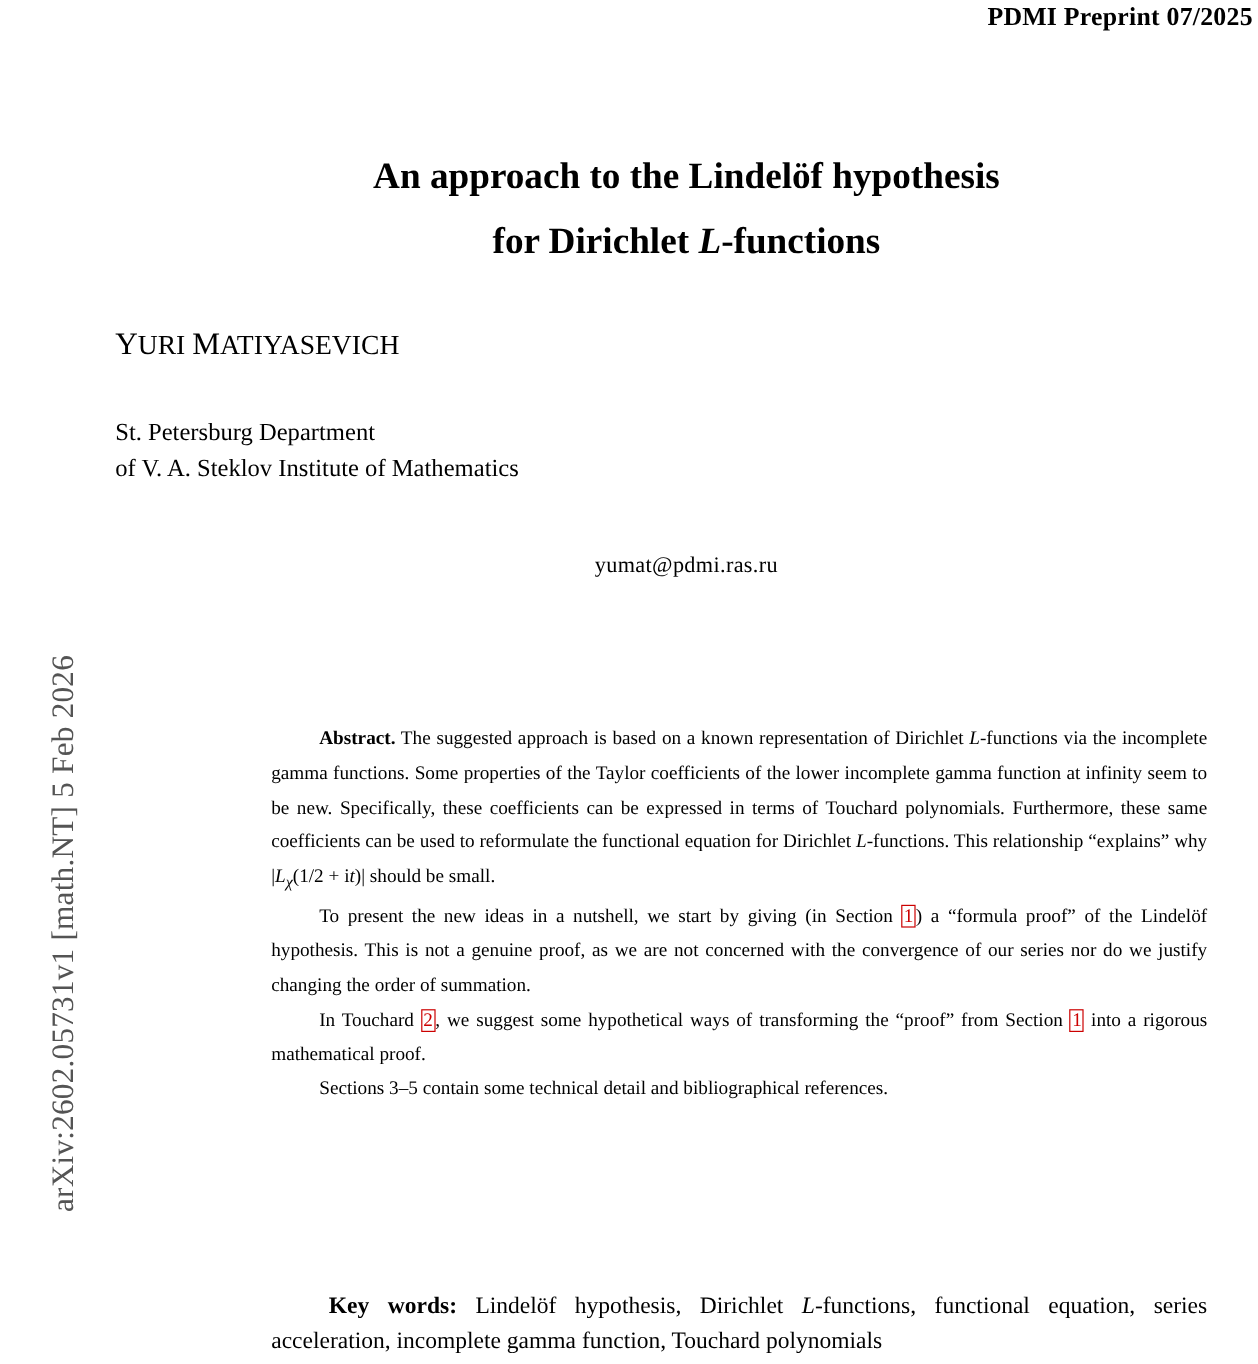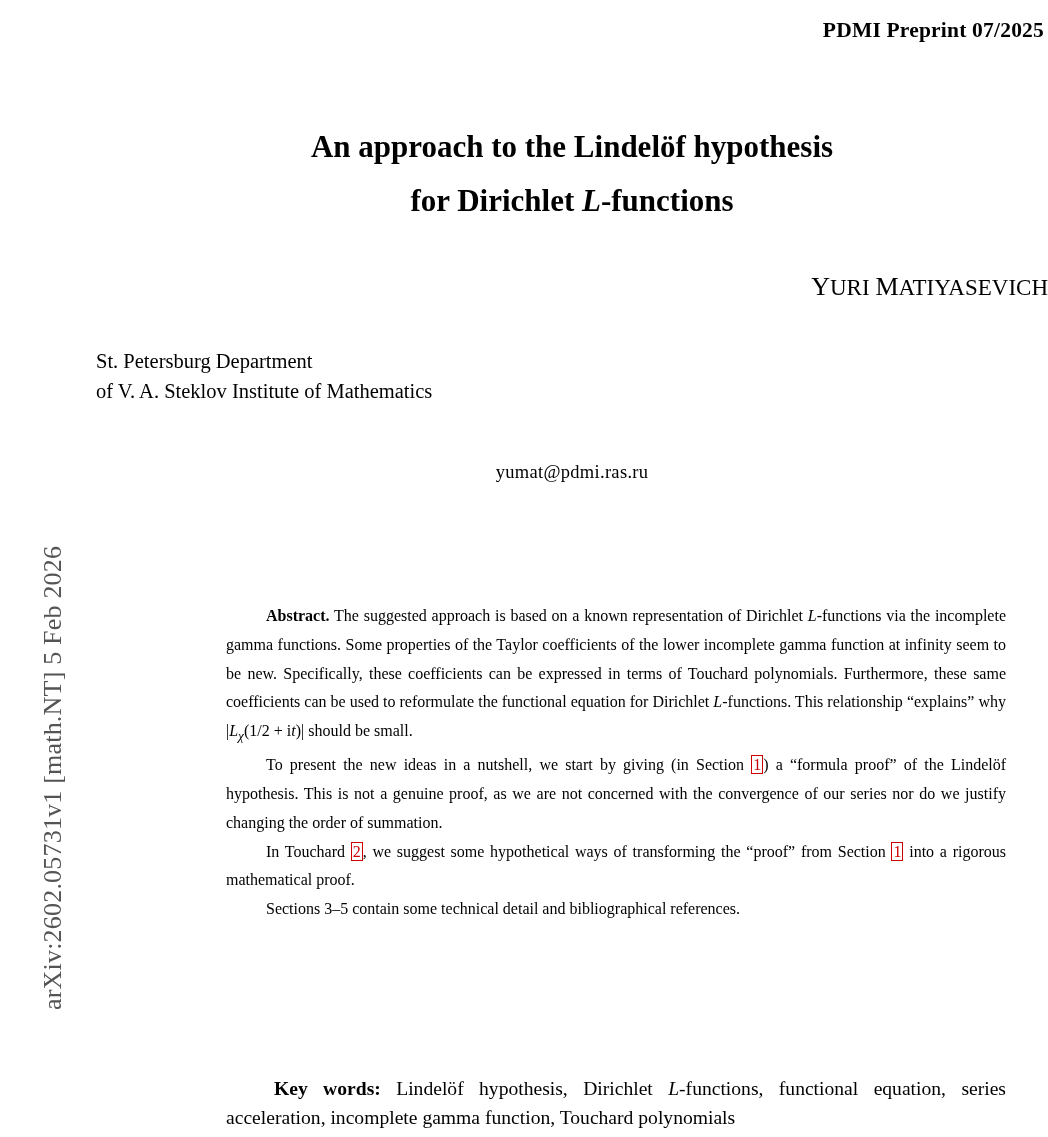--- a/index.html
+++ b/index.html
@@ -39,21 +39,20 @@
 
   
   .preprint-header {
     position: absolute;
     right: 4px;
     top: 2px;
     font-family: "Liberation Serif", serif;
     font-weight: bold;
     font-size: 21.5px;
     letter-spacing: 0.2px;
-    margin-top: 16px;
   }
 
   .page-body {
     position: absolute;
     left: 96px;
     top: 0;
     width: 952px;
     height: 854px;
   }
 
@@ -67,21 +66,21 @@
     font-size: 31px;
     line-height: 54px;
   }
   .title .ital { font-style: italic; }
 
   .author {
     position: absolute;
     left: 0;
     top: 272px;
     width: 952px;
-    text-align: right;
+    text-align: left;
     font-size: 23px;
   }
   .author .sc-first { font-size: 26px; }
 
   .affiliation {
     position: absolute;
     left: 0;
     top: 346px;
     width: 952px;
     text-align: left;

